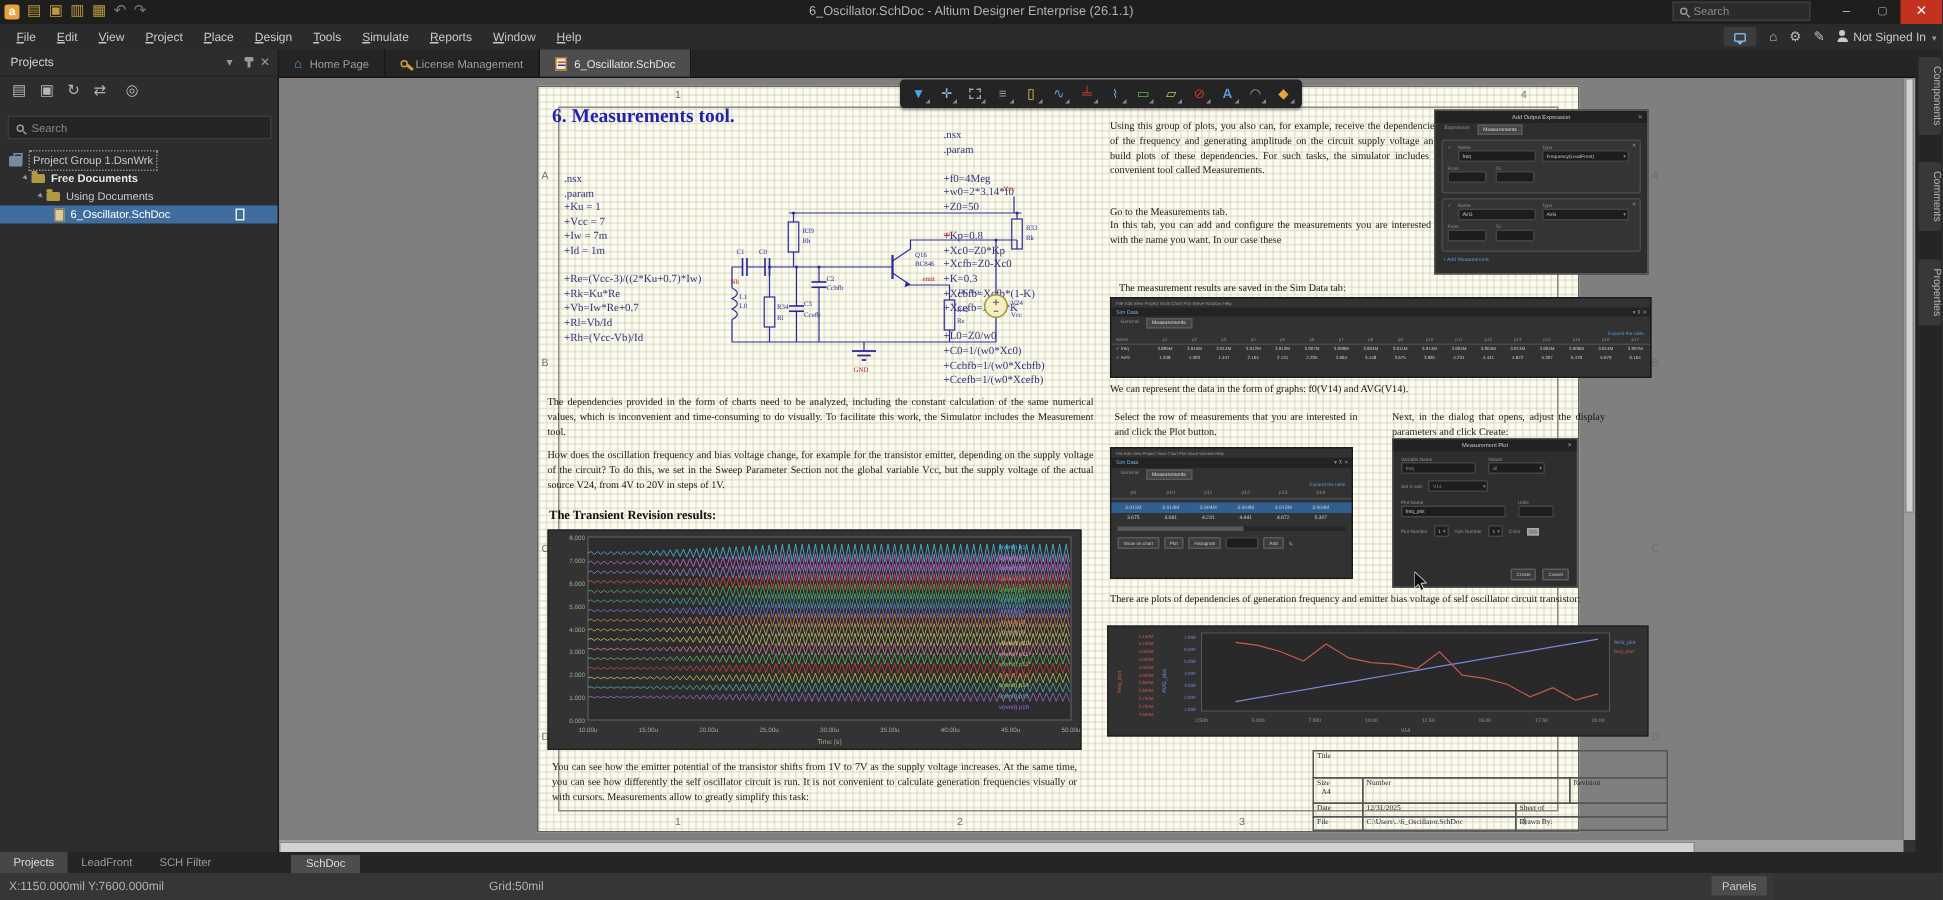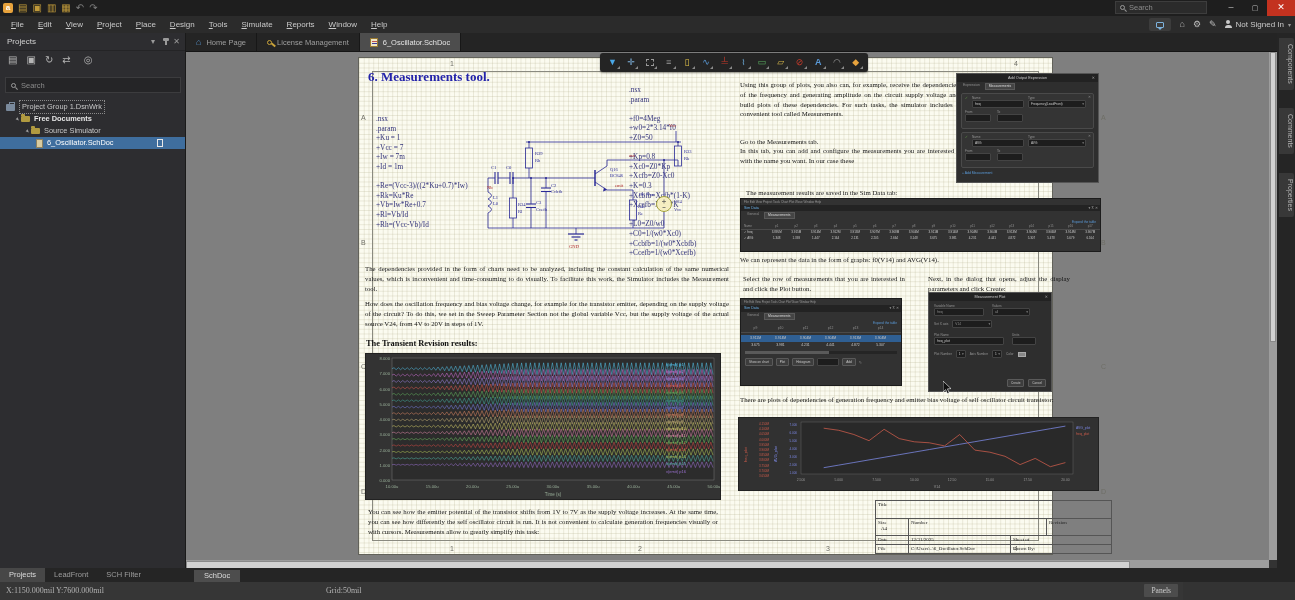--- a/index.html
+++ b/index.html
@@ -120,21 +120,21 @@
   .hscroll{position:absolute;left:186px;top:560px;width:1083px;height:10px;background:#9d9d9d;}
   .hthumb{position:absolute;left:0;top:1px;width:944px;height:8px;background:#d2d2d2;border:1px solid #8a8a8a;}
   .vscroll{position:absolute;left:1269px;top:52px;width:8px;height:508px;background:#9d9d9d;}
   .vthumb{position:absolute;left:1px;top:0;width:6px;height:290px;background:#d2d2d2;border:1px solid #8a8a8a;}
 
   
   .bottombar{position:absolute;left:0;top:568px;width:1295px;height:14px;background:#252525;display:flex;align-items:flex-start;}
   .ptab{font-size:7.5px;color:#9d9d9d;line-height:14px;padding:0 9px;}
   .ptab.on{background:#474747;color:#ddd;}
   .editor-tab{position:absolute;left:194px;top:2px;background:#4d4d4d;color:#ddd;font-size:7.5px;line-height:12px;padding:0 10px;}
-  .statusbar{position:absolute;left:0;top:582px;width:1183px;height:18px;background:#363636;color:#b2b2b2;font-size:8px;line-height:18px;font-family:Liberation Serif, serif;}
+  .statusbar{position:absolute;left:0;top:582px;width:1183px;height:18px;background:#363636;color:#b2b2b2;font-size:8px;line-height:18px;}
   .panels-btn{position:absolute;right:5px;top:2px;background:#4c4c4c;color:#cdcdcd;font-size:7.5px;line-height:13px;padding:0 7px;border-radius:1px;}
 
   
   .rightstrip{position:absolute;left:1277px;top:33px;width:18px;height:549px;background:#252525;}
   .rtab{position:absolute;left:2px;width:15px;background:#383838;color:#b5b5b5;font-size:7px;writing-mode:vertical-rl;text-align:center;padding:6px 0;border-radius:0 2px 2px 0;}
 
   
   .cursor{position:absolute;width:10px;height:14px;pointer-events:none;z-index:50;}
 </style>
 </head>
@@ -145,20 +145,21 @@
   <div class="titlebar">
     <div class="qat">
       <span class="altium-logo">a</span>
       <span class="g">▤</span>
       <span class="g">▣</span>
       <span class="g">▥</span>
       <span class="g">▦</span>
       <span class="g gray">↶</span>
       <span class="g gray">↷</span>
     </div>
+    <div class="win-title">6_Oscillator.SchDoc - Altium Designer Enterprise (26.1.1)</div>
     <div class="tb-search">
       <span class="mag"></span>
       <span>Search</span>
     </div>
     <div class="winbtn btn-min">–</div>
     <div class="winbtn btn-max">▢</div>
     <div class="winbtn btn-close">✕</div>
   </div>
 
   <div class="menubar">
@@ -212,21 +213,21 @@
         <span class="focus-box">Project Group 1.DsnWrk</span>
       </div>
       <div class="trow" style="padding-left:14px">
         <span class="tri">▾</span>
         <span class="fold"></span>
         <b style="color:#e6e6e6">Free Documents</b>
       </div>
       <div class="trow" style="padding-left:24px">
         <span class="tri">▾</span>
         <span class="fold"></span>
-        <span>Source Simulator</span>
+        <span>Using Documents</span>
       </div>
       <div class="trow sel-row" style="padding-left:36px">
         <span class="docpage"></span>
         <span>6_Oscillator.SchDoc</span>
         <span class="mod-ic"></span>
       </div>
     </div>
   </div>
 
   <div class="tabbar">

